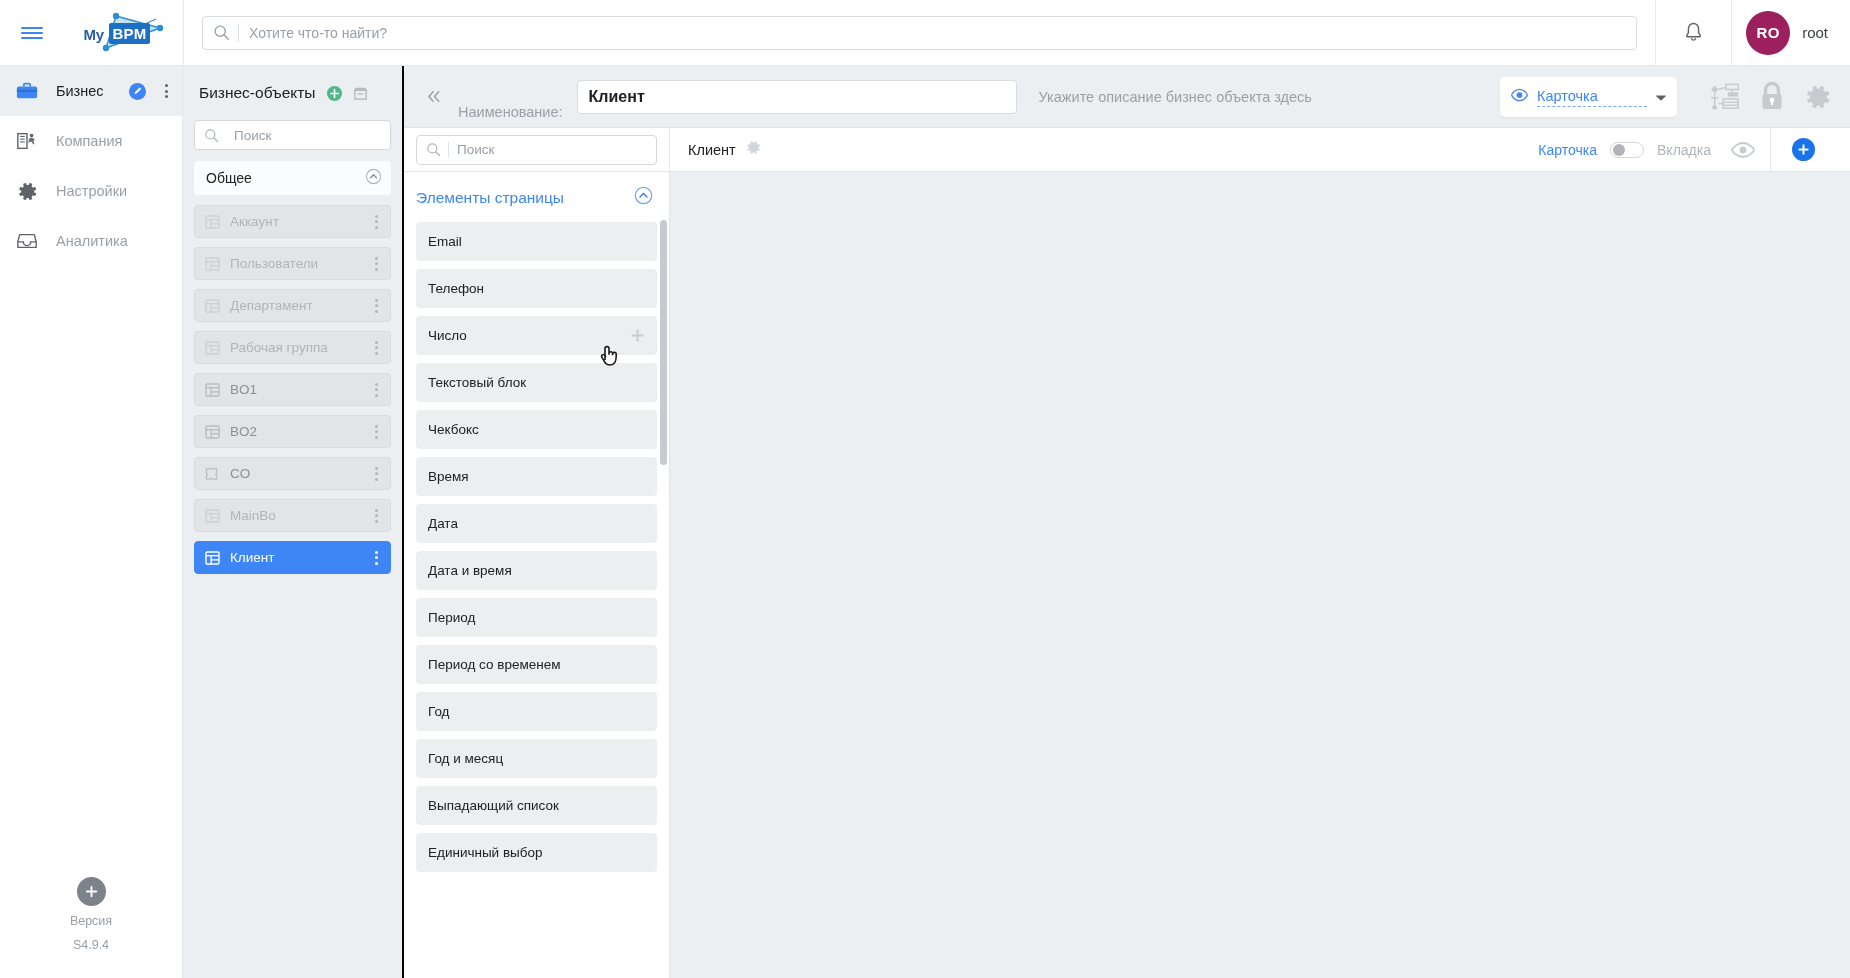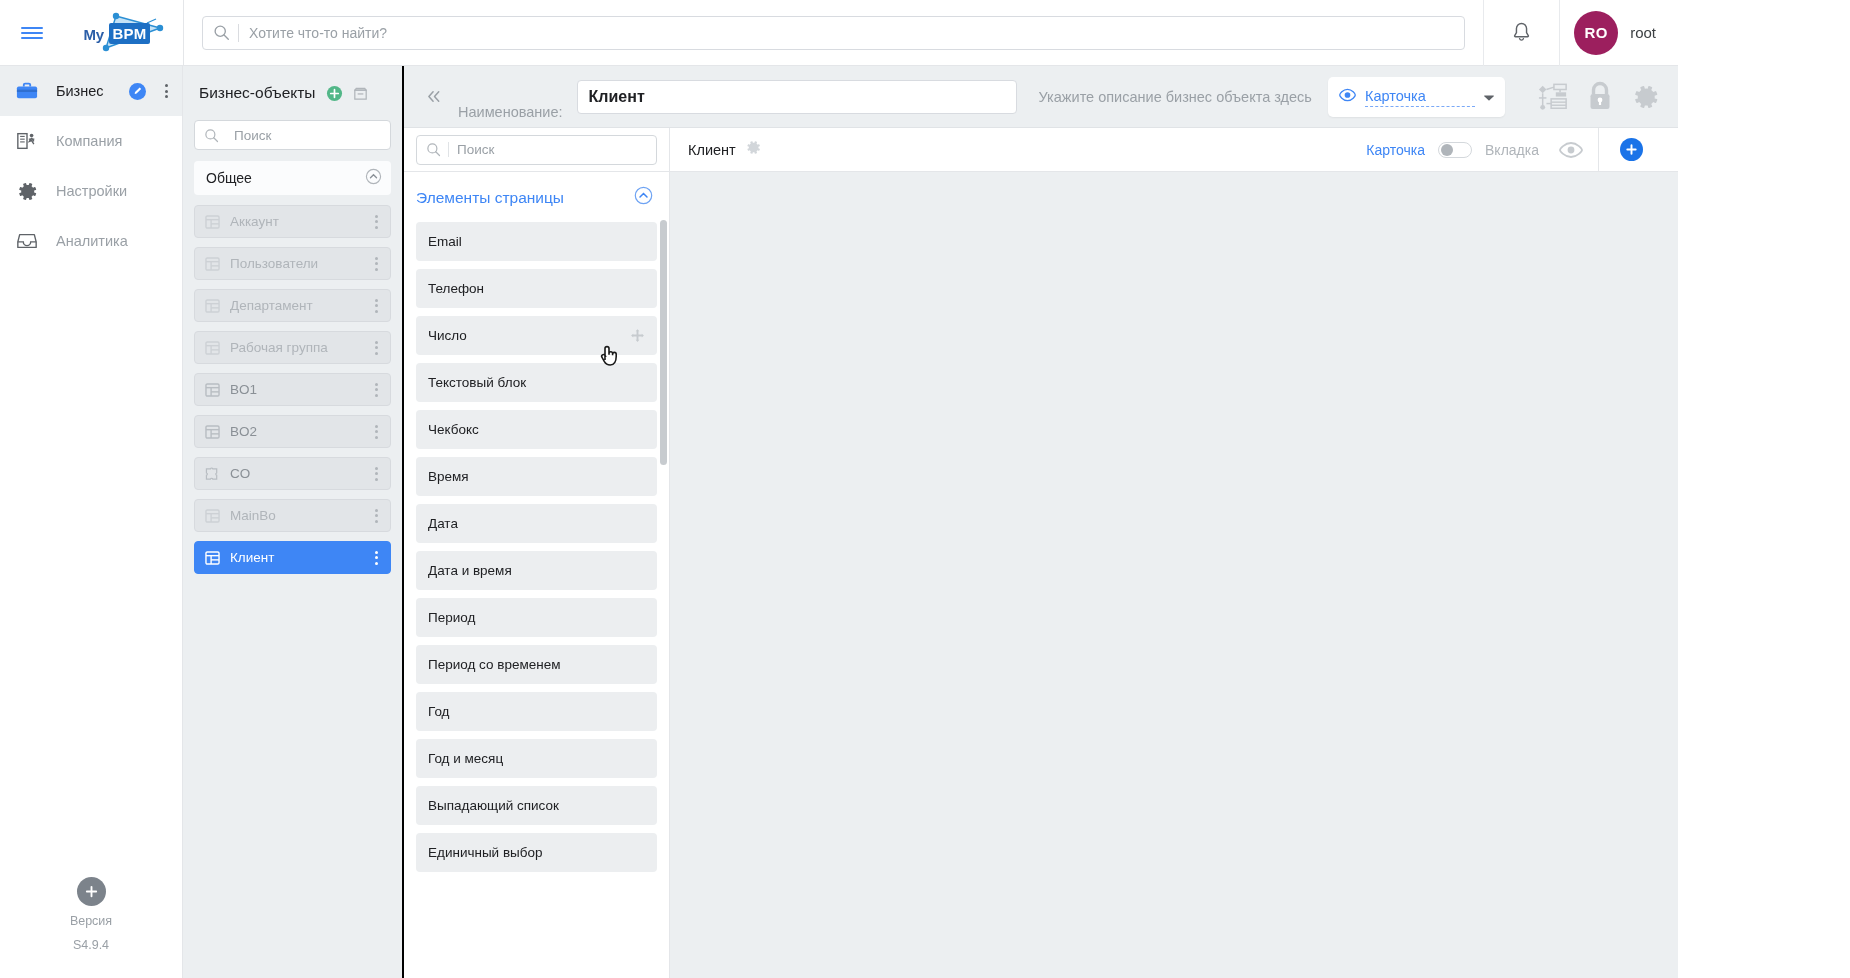--- a/index.html
+++ b/index.html
@@ -3,21 +3,21 @@
 <meta charset="utf-8">
 <style>
   * { box-sizing: border-box; margin: 0; padding: 0; }
   html, body {
     width: 1850px; height: 978px;
     font-family: "Liberation Sans", "DejaVu Sans", sans-serif;
     background: #ffffff;
     overflow: hidden;
     -webkit-font-smoothing: antialiased;
   }
-  .app { width: 1678px; height: 978px; display: flex; flex-direction: column; }
+  .app { width: 1850px; height: 978px; display: flex; flex-direction: column; }
 
   
   .topbar {
     height: 66px; min-height: 66px;
     background: #ffffff;
     display: flex; align-items: center;
     border-bottom: 1px solid #e4e6e9;
     position: relative;
   }
   .burger {

